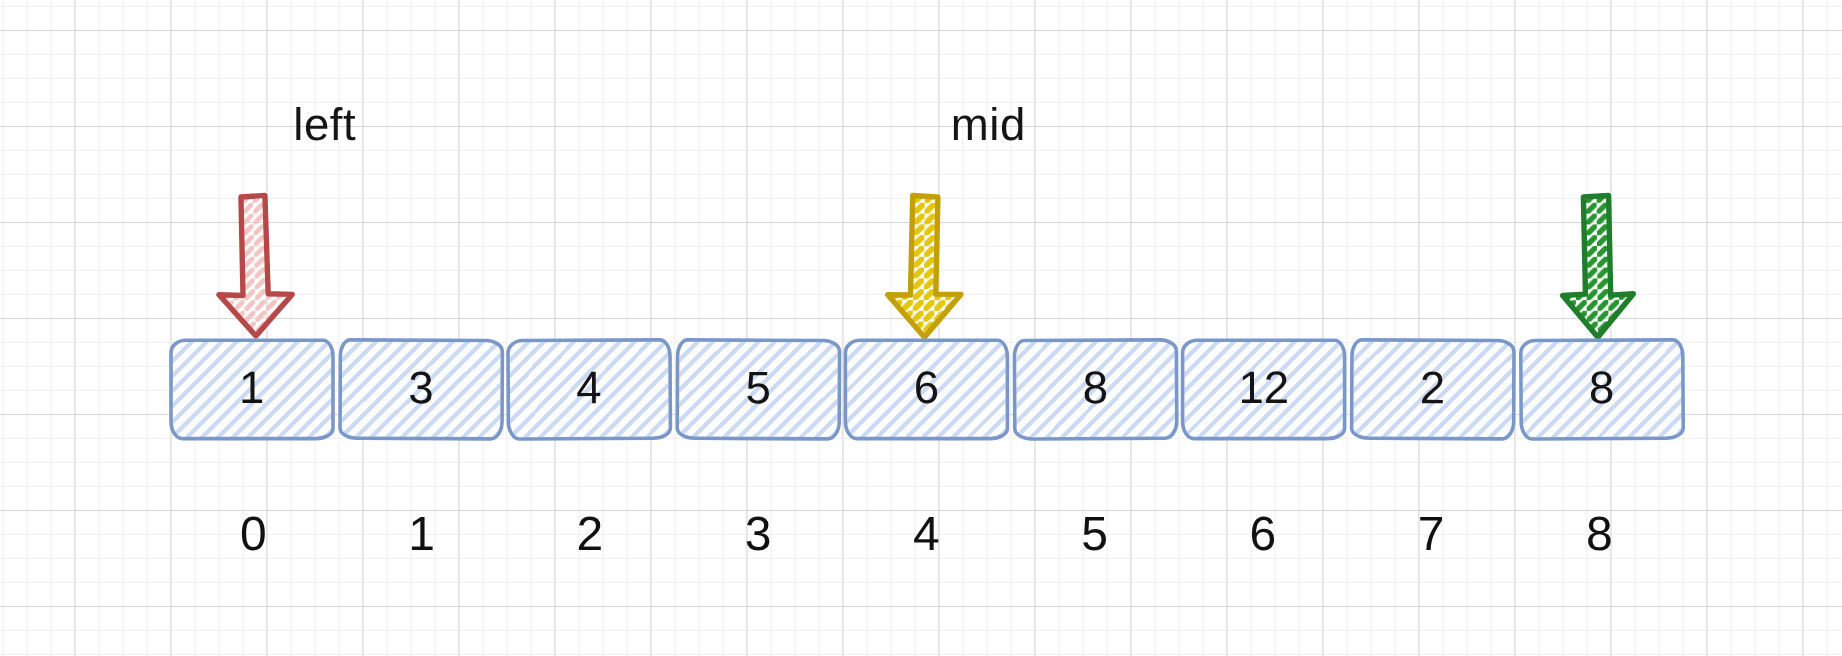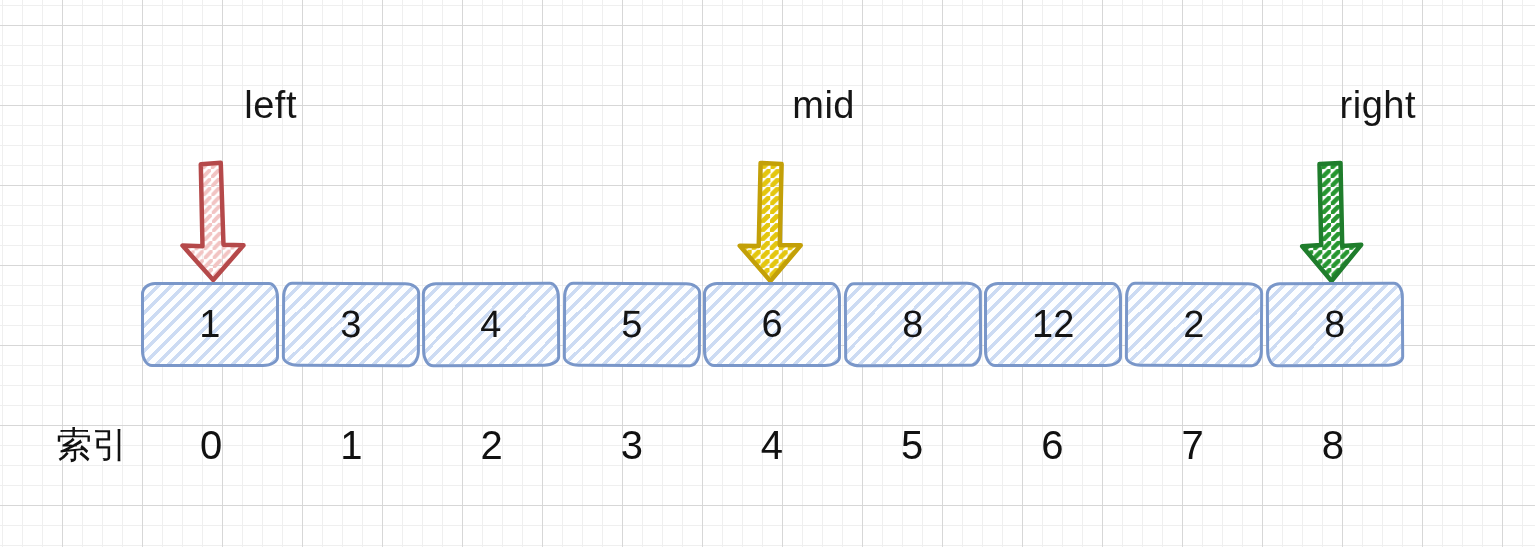--- a/index.html
+++ b/index.html
@@ -101,21 +101,20 @@
     color:#111;
   }
 </style>
 </head>
 <body>
 
 <div class="canvas">
 
   <div class="ptr-label lbl-left">left</div>
   <div class="ptr-label lbl-mid">mid</div>
-  <div class="ptr-label lbl-right">right</div>
 
   <svg class="arrow arr-left" viewBox="0 0 72 124">
     <defs>
       <pattern id="hatch0" patternUnits="userSpaceOnUse" width="9" height="9">
         <path d="M-2,11 L11,-2" fill="none" stroke-width="4" stroke="#f2c4c3"></path>
       </pattern>
     </defs>
     <path class="body" d="M26 4 L46 3 L47 85 L67 86 L36 120 L6 85 L26 86 Z" fill="url(#hatch0)" stroke="#b5494a"></path>
   </svg>
 
@@ -142,21 +141,20 @@
     <div class="cell">3</div>
     <div class="cell">4</div>
     <div class="cell">5</div>
     <div class="cell">6</div>
     <div class="cell">8</div>
     <div class="cell">12</div>
     <div class="cell">2</div>
     <div class="cell">8</div>
   </div>
 
-  <div class="index-label">索引</div>
   <div class="indices">
     <div class="idx-cell">0</div>
     <div class="idx-cell">1</div>
     <div class="idx-cell">2</div>
     <div class="idx-cell">3</div>
     <div class="idx-cell">4</div>
     <div class="idx-cell">5</div>
     <div class="idx-cell">6</div>
     <div class="idx-cell">7</div>
     <div class="idx-cell">8</div>

